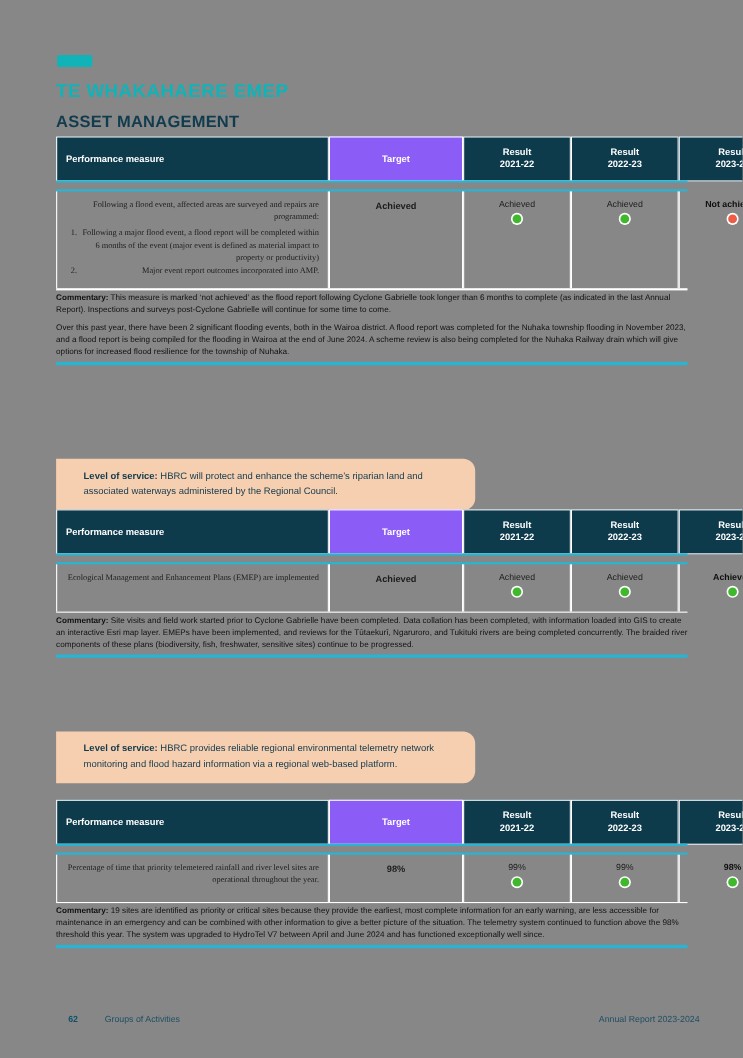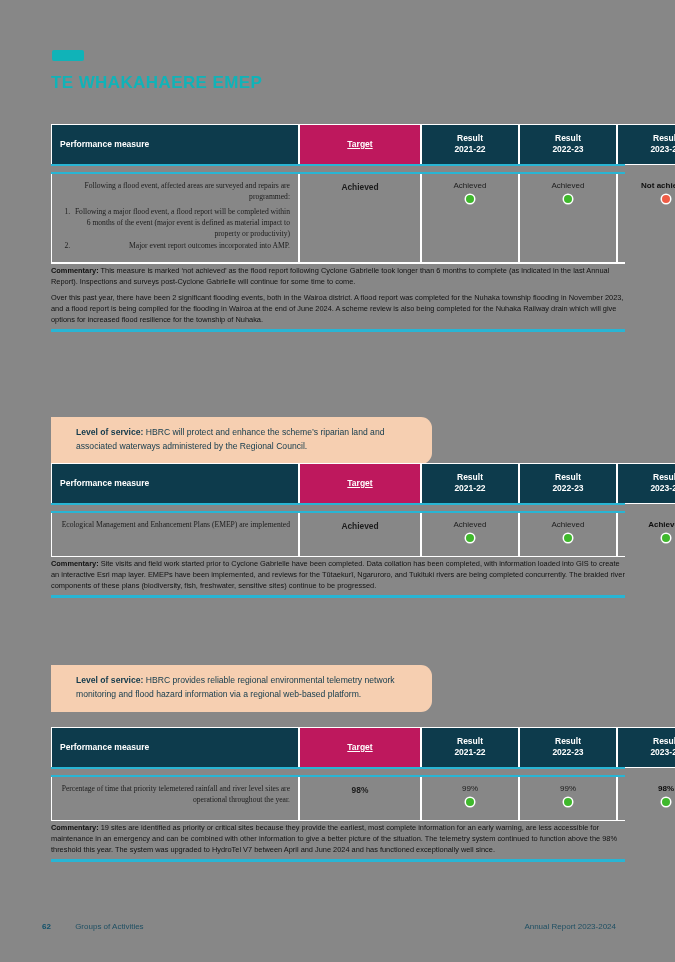--- a/index.html
+++ b/index.html
@@ -38,21 +38,21 @@
   }
   table.pm th{
     background:#0d3b4c;color:#ffffff;
     font-size:8.5px;font-weight:bold;
     padding:8px 8px;
     border:1.6px solid #ffffff;
     vertical-align:middle;
     line-height:1.35;
   }
   table.pm th.measure{text-align:left;width:230px;}
-  table.pm th.target{background:#be185d;text-align:center;width:104px;text-decoration:underline;}
+  table.pm th.target{background:#8b5cf6;text-align:center;width:104px;}
   table.pm th.res{text-align:center;width:80px;}
   .hdr-rule{height:2px;background:#28b5d4;width:574px;margin-top:-1px;}
   .hdr-gap{height:6px;}
   .row-rule{height:2.4px;background:#28b5d4;width:574px;}
 
   table.body{
     border-collapse:separate;border-spacing:0;
     width:574px;table-layout:fixed;
   }
   table.body td{
@@ -97,34 +97,35 @@
   }
   .los b{font-weight:bold;}
 
   .activity-head{
     font-size:11.5px;font-weight:bold;color:#113c4e;
     letter-spacing:.1px;
   }
 
   
   .footer{
-    position:absolute;left:42px;top:922px;width:574px;
+    position:absolute;left:62px;top:922px;width:574px;
     font-size:8px;color:#1e4f63;
   }
   .footer .pg{font-weight:bold;color:#10506a;}
   .footer .lbl{margin-left:22px;}
   .footer .right{float:right;}
 </style>
 </head>
 <body>
 
 <div class="page">
 
   <div class="brand-mark"></div>
   <div class="maori-title">TE WHAKAHAERE EMEP</div>
+  <div class="eng-title">ASSET MANAGEMENT</div>
 
   <div class="block" style="top:124px;">
     <table class="pm">
       <tbody>
           <tr>
         <th class="measure">Performance measure</th>
         <th class="target">Target</th>
         <th class="res">
           <div>Result</div>
           <div>2021-22</div>

